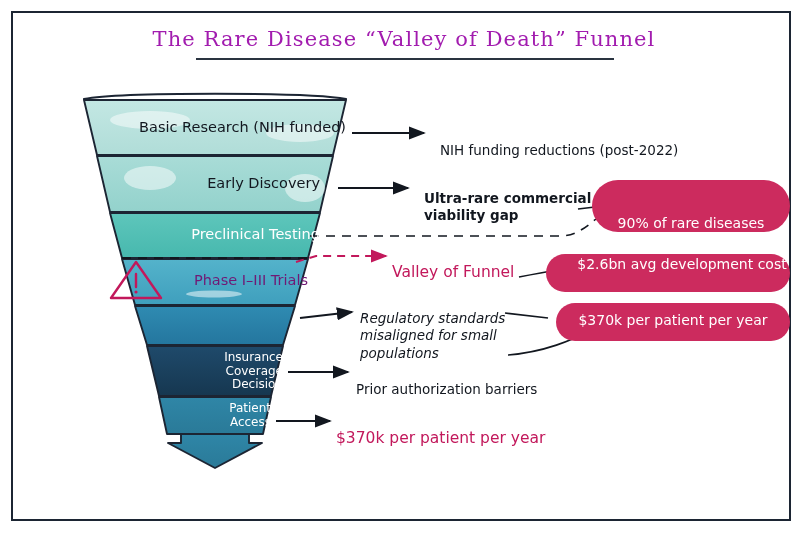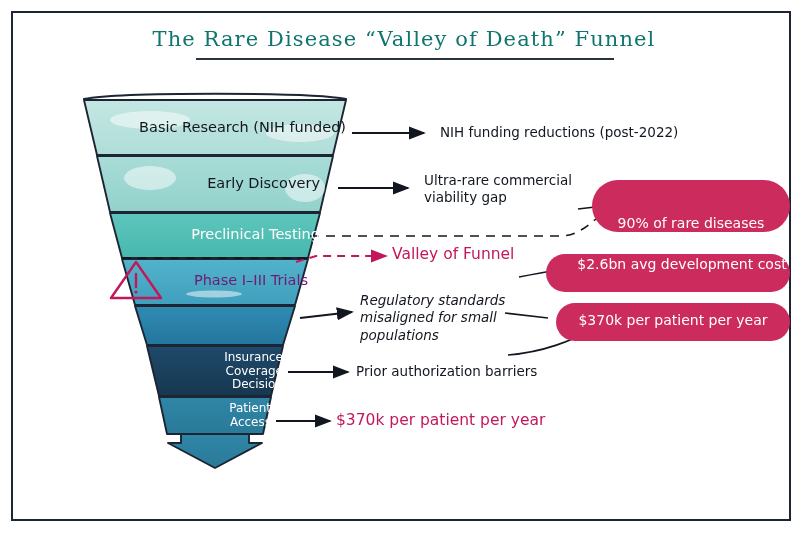--- a/index.html
+++ b/index.html
@@ -31,21 +31,21 @@
   }
   #title {
     position: absolute;
     left: 0;
     top: 27px;
     width: 808px;
     text-align: center;
     font-family: "DejaVu Serif", serif;
     font-size: 21px;
     letter-spacing: 1.1px;
-    color: #0f766e;
+    color: #a21caf;
     white-space: nowrap;
   }
   #title-rule {
     position: absolute;
     left: 196px;
     top: 58px;
     width: 418px;
     height: 2px;
     background: #2a3440;
   }
@@ -57,20 +57,21 @@
     height: 538px;
     overflow: visible;
   }
   .ann {
     position: absolute;
     font-family: "DejaVu Sans", sans-serif;
     font-size: 13.5px;
     color: #12171f;
     line-height: 1.28;
     white-space: pre-line;
+    margin-top: 18px;
   }
   .ann.crimson {
     color: #c2185b;
     font-size: 15.5px;
   }
   .pill-text {
     position: absolute;
     color: #ffffff;
     font-family: "DejaVu Sans", sans-serif;
     font-size: 14px;
@@ -191,21 +192,21 @@
   <div class="band-label" style="left:110px; top:226px; width:210px; font-size:14.5px; color:#ffffff;">Preclinical Testing</div>
   <div class="band-label" style="left:122px; top:272px; width:186px; font-size:14.5px; color:#701a75;">Phase I–III Trials</div>
   <div class="band-label" style="left:147px; top:351px; width:136px; font-size:12px; color:#ffffff;">Insurance
 Coverage
 Decision</div>
   <div class="band-label" style="left:159px; top:402px; width:112px; font-size:12px; color:#ffffff;">Patient
 Access</div>
 
   <div class="ann" style="left:440px; top:124px;">NIH funding reductions (post-2022)</div>
 
-  <div class="ann" style="left:424px; top:172px;">Ultra-rare commercial
+  <div class="ann" style="left:424px; top:172px;font-weight:bold;">Ultra-rare commercial
 viability gap</div>
 
   <div class="ann crimson" style="left:392px; top:245px;">Valley of Funnel</div>
 
   <div class="ann" style="left:360px; top:292px;font-style:italic;">Regulatory standards
 misaligned for small
 populations</div>
 
   <div class="ann" style="left:356px; top:363px;">Prior authorization barriers</div>
 

